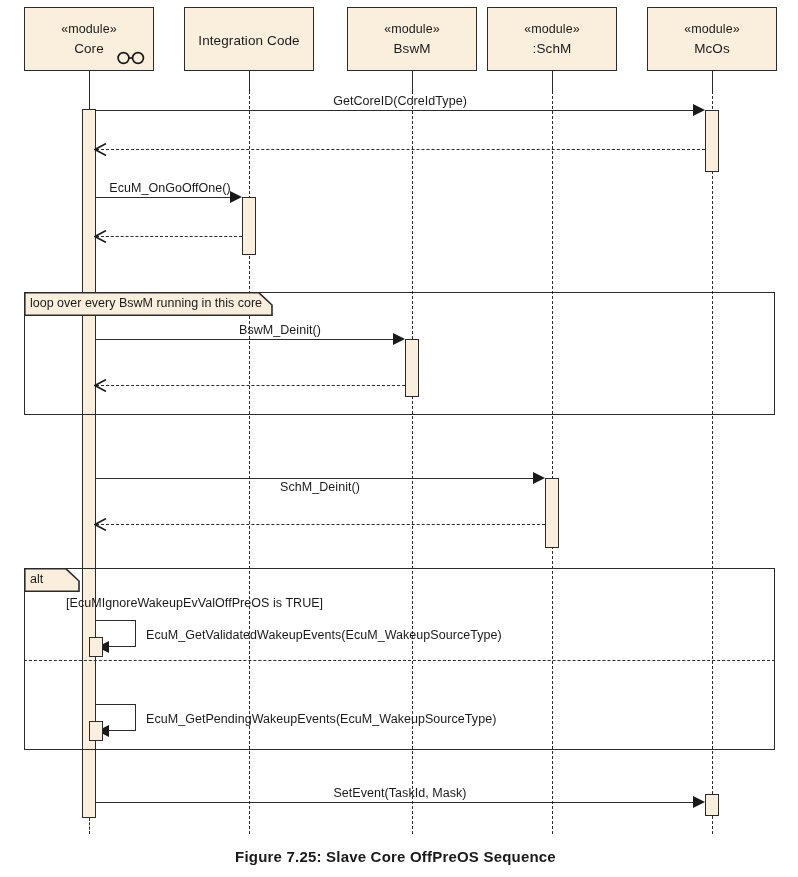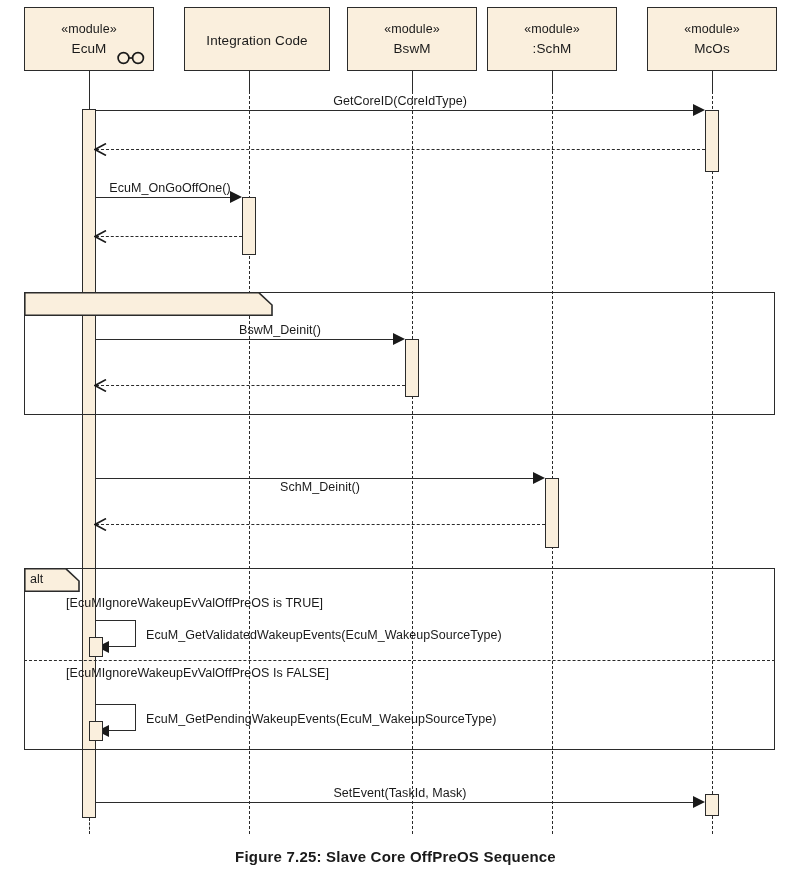--- a/index.html
+++ b/index.html
@@ -47,29 +47,29 @@
   .caption{position:absolute;width:791px;text-align:center;
       font-size:15px;font-weight:bold;letter-spacing:.2px;}
 </style>
 </head>
 <body>
 
 <div id="diagram">
 
   <div class="participant" style="left:24px;top:7px;width:130px;height:64px;">
     <div class="p-stereo">«module»</div>
-    <div class="p-name">EcuM</div>
+    <div class="p-name">Core</div>
     <svg class="ballsocket" viewBox="0 0 30 14">
       <circle cx="7.5" cy="7" r="5.4" fill="none" stroke="#1a1a1a" stroke-width="1.7"></circle>
       <circle cx="22" cy="7" r="5.4" fill="none" stroke="#1a1a1a" stroke-width="1.7"></circle>
       <line x1="12.9" y1="7" x2="16.6" y2="7" stroke="#1a1a1a" stroke-width="1.7"></line>
     </svg>
   </div>
 
-  <div class="participant" style="left:184px;top:7px;width:146px;height:64px;">
+  <div class="participant" style="left:184px;top:7px;width:130px;height:64px;">
     <div class="p-name">Integration Code</div>
   </div>
 
   <div class="participant" style="left:347px;top:7px;width:130px;height:64px;">
     <div class="p-stereo">«module»</div>
     <div class="p-name">BswM</div>
   </div>
 
   <div class="participant" style="left:487px;top:7px;width:130px;height:64px;">
     <div class="p-stereo">«module»</div>
@@ -123,20 +123,21 @@
 
   <div class="msgline ret" style="left:96px;top:236px;width:146px;"></div>
   <svg class="arrowopen" style="left:94px;top:230px;" viewBox="0 0 13 13">
     <polyline points="12,0.6 1,6.5 12,12.4" fill="none" stroke="#1a1a1a" stroke-width="1.7"></polyline>
   </svg>
 
   <div class="frame" style="left:24px;top:292px;width:751px;height:123px;"></div>
   <svg style="position:absolute;left:24px;top:292px;width:249px;height:24px;" viewBox="0 0 249 24" preserveAspectRatio="none">
     <path d="M0.8,0.8 H235 L248,13 V23.2 H0.8 Z" fill="#faefdd" stroke="#2b2b2b" stroke-width="1.6"></path>
   </svg>
+  <div style="position:absolute;left:30px;top:296px;font-size:12.5px;line-height:15px;white-space:nowrap;">loop over every BswM running in this core</div>
 
   <div class="msglabel ctr" style="left:256px;top:323px;margin-left:24px;">BswM_Deinit()</div>
   <div class="msgline" style="left:96px;top:339px;width:297px;"></div>
   <div class="arrowhead" style="left:393px;top:333px;"></div>
 
   <div class="msgline ret" style="left:96px;top:385px;width:309px;"></div>
   <svg class="arrowopen" style="left:94px;top:379px;" viewBox="0 0 13 13">
     <polyline points="12,0.6 1,6.5 12,12.4" fill="none" stroke="#1a1a1a" stroke-width="1.7"></polyline>
   </svg>
 
@@ -157,21 +158,20 @@
 
   <div class="guard" style="left:30px;top:596px;">[EcuMIgnoreWakeupEvValOffPreOS is TRUE]</div>
 
   <div class="selfbox" style="left:96px;top:620px;width:40px;height:27px;"></div>
   <div class="arrowhead" style="left:97px;top:641px;transform:rotate(180deg);"></div>
   <div class="activation" style="left:89px;top:637px;width:14px;height:20px;"></div>
   <div class="msglabel" style="left:146px;top:628px;">EcuM_GetValidatedWakeupEvents(EcuM_WakeupSourceType)</div>
 
   <div class="framedivider" style="left:24px;top:660px;width:751px;"></div>
 
-  <div class="guard" style="left:30px;top:666px;">[EcuMIgnoreWakeupEvValOffPreOS Is FALSE]</div>
 
   <div class="selfbox" style="left:96px;top:704px;width:40px;height:27px;"></div>
   <div class="arrowhead" style="left:97px;top:725px;transform:rotate(180deg);"></div>
   <div class="activation" style="left:89px;top:721px;width:14px;height:20px;"></div>
   <div class="msglabel" style="left:146px;top:712px;">EcuM_GetPendingWakeupEvents(EcuM_WakeupSourceType)</div>
 
   <div class="msglabel ctr" style="left:400px;top:786px;text-align:center;">SetEvent(TaskId, Mask)</div>
   <div class="msgline" style="left:96px;top:802px;width:597px;"></div>
   <div class="arrowhead" style="left:693px;top:796px;"></div>
 

